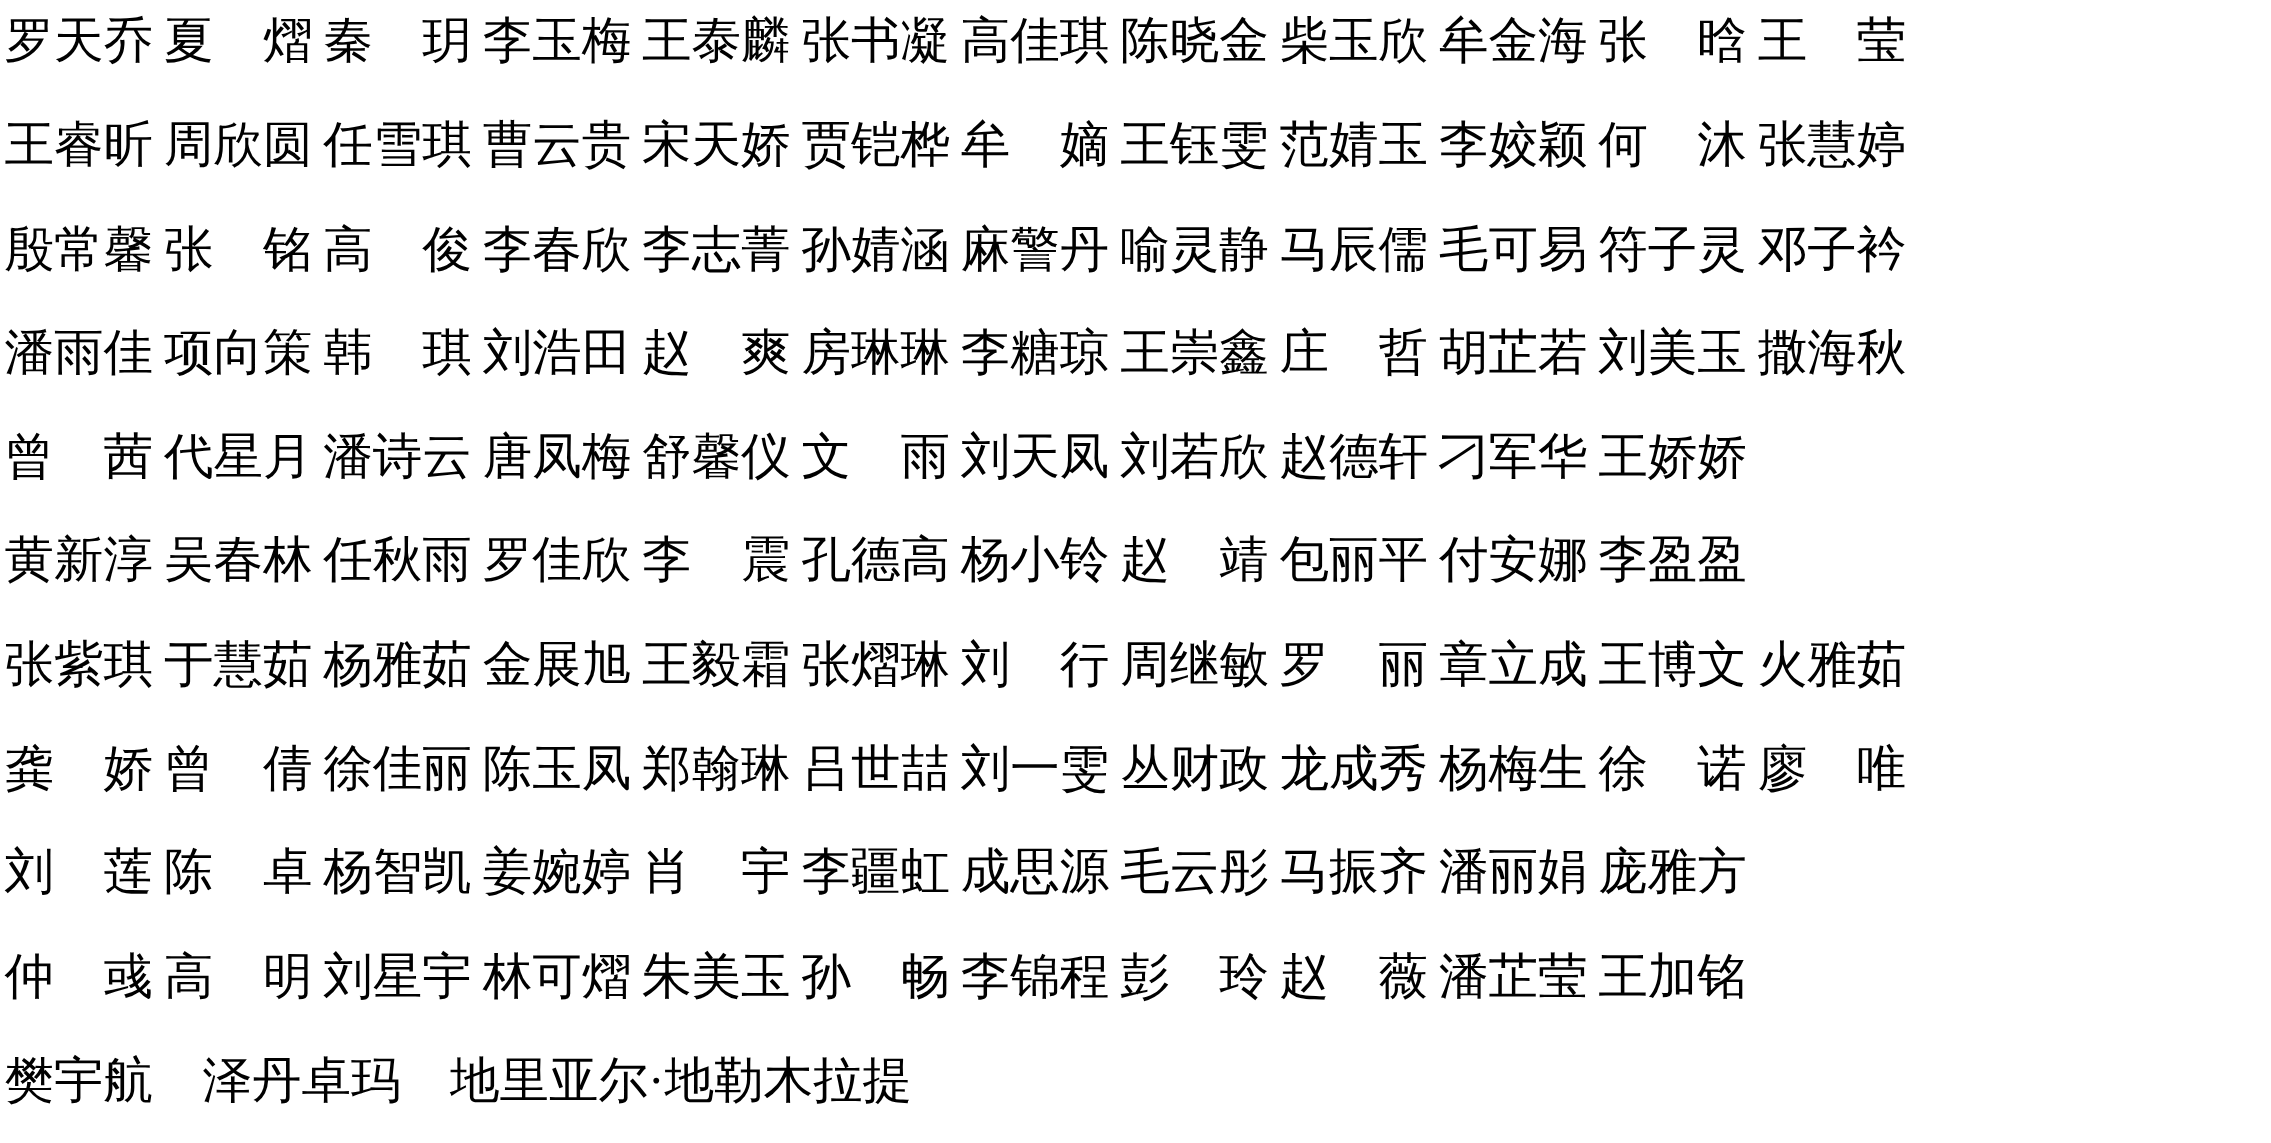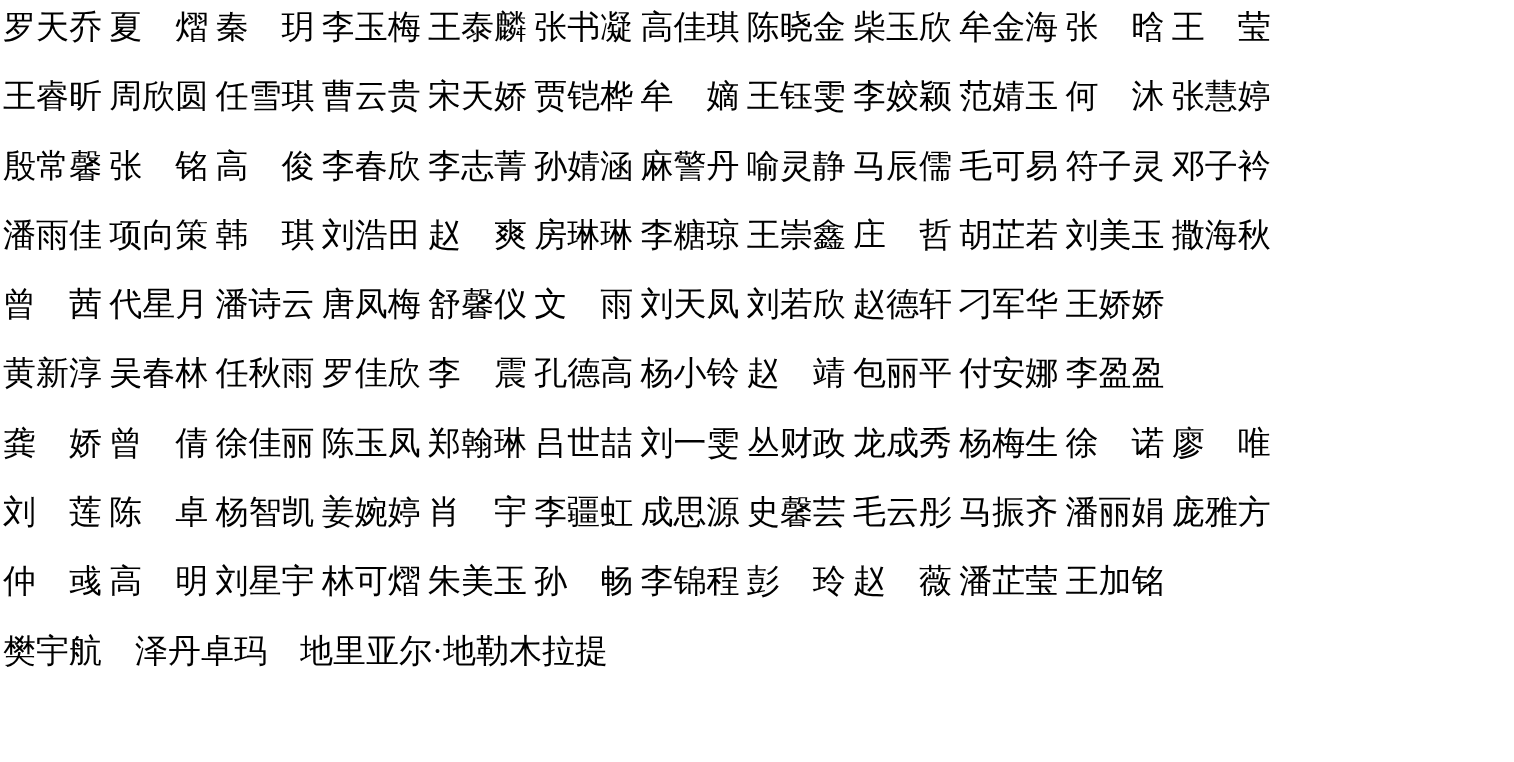--- a/index.html
+++ b/index.html
@@ -62,22 +62,22 @@
       </div>
       <div class="row">
         <span class="name">王睿昕</span>
         <span class="name">周欣圆</span>
         <span class="name">任雪琪</span>
         <span class="name">曹云贵</span>
         <span class="name">宋天娇</span>
         <span class="name">贾铠桦</span>
         <span class="name n2">牟嫡</span>
         <span class="name">王钰雯</span>
+        <span class="name">范婧玉</span>
         <span class="name">李姣颖</span>
-        <span class="name">范婧玉</span>
         <span class="name n2">何沐</span>
         <span class="name">张慧婷</span>
       </div>
       <div class="row">
         <span class="name">殷常馨</span>
         <span class="name n2">张铭</span>
         <span class="name n2">高俊</span>
         <span class="name">李春欣</span>
         <span class="name">李志菁</span>
         <span class="name">孙婧涵</span>
@@ -122,20 +122,34 @@
         <span class="name">罗佳欣</span>
         <span class="name n2">李震</span>
         <span class="name">孔德高</span>
         <span class="name">杨小铃</span>
         <span class="name n2">赵靖</span>
         <span class="name">包丽平</span>
         <span class="name">付安娜</span>
         <span class="name">李盈盈</span>
       </div>
       <div class="row">
+        <span class="name">张紫琪</span>
+        <span class="name">于慧茹</span>
+        <span class="name">杨雅茹</span>
+        <span class="name">金展旭</span>
+        <span class="name">王毅霜</span>
+        <span class="name">张熠琳</span>
+        <span class="name n2">刘行</span>
+        <span class="name">周继敏</span>
+        <span class="name n2">罗丽</span>
+        <span class="name">章立成</span>
+        <span class="name">王博文</span>
+        <span class="name">火雅茹</span>
+      </div>
+      <div class="row">
         <span class="name n2">龚娇</span>
         <span class="name n2">曾倩</span>
         <span class="name">徐佳丽</span>
         <span class="name">陈玉凤</span>
         <span class="name">郑翰琳</span>
         <span class="name">吕世喆</span>
         <span class="name">刘一雯</span>
         <span class="name">丛财政</span>
         <span class="name">龙成秀</span>
         <span class="name">杨梅生</span>
@@ -143,21 +157,20 @@
         <span class="name n2">廖唯</span>
       </div>
       <div class="row">
         <span class="name n2">刘莲</span>
         <span class="name n2">陈卓</span>
         <span class="name">杨智凯</span>
         <span class="name">姜婉婷</span>
         <span class="name n2">肖宇</span>
         <span class="name">李疆虹</span>
         <span class="name">成思源</span>
-        <span class="name">史馨芸</span>
         <span class="name">毛云彤</span>
         <span class="name">马振齐</span>
         <span class="name">潘丽娟</span>
         <span class="name">庞雅方</span>
       </div>
       <div class="row">
         <span class="name n2">仲彧</span>
         <span class="name n2">高明</span>
         <span class="name">刘星宇</span>
         <span class="name">林可熠</span>

